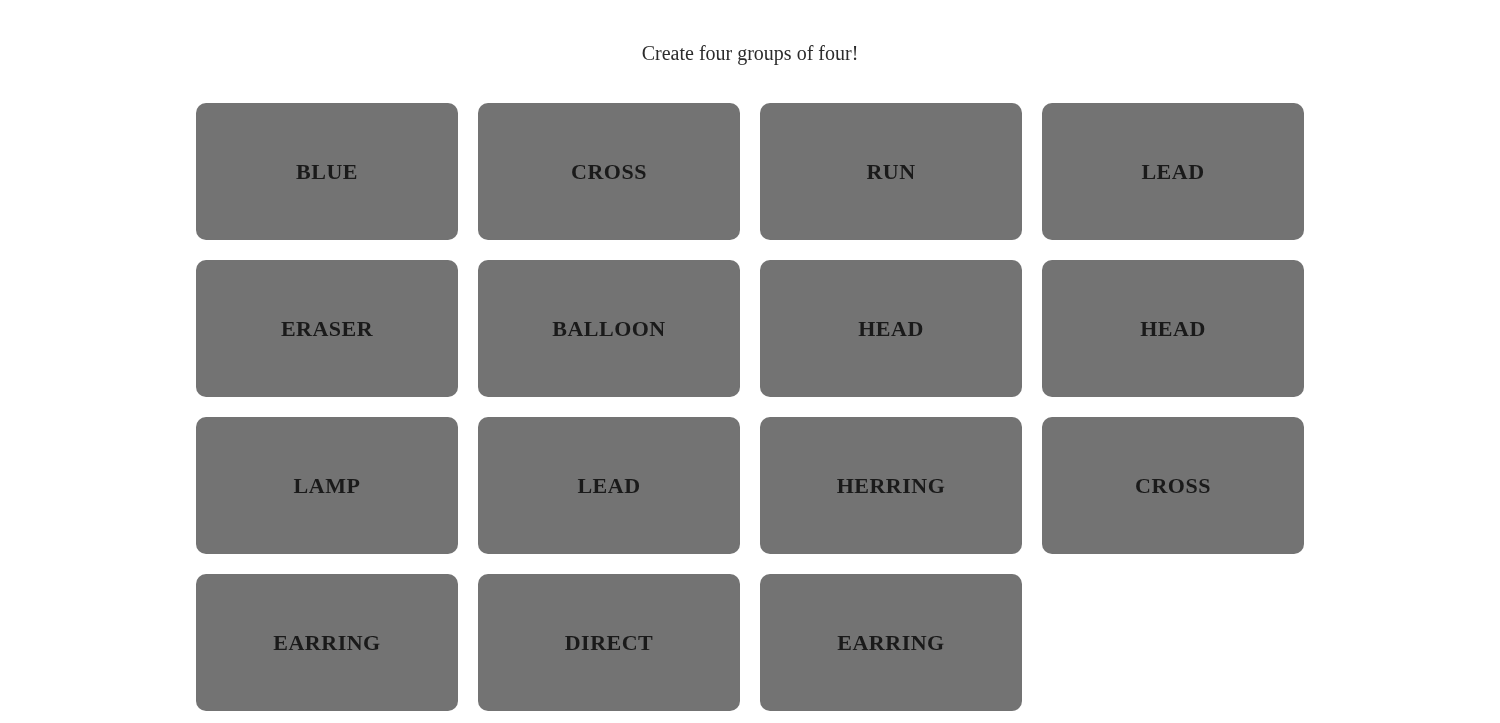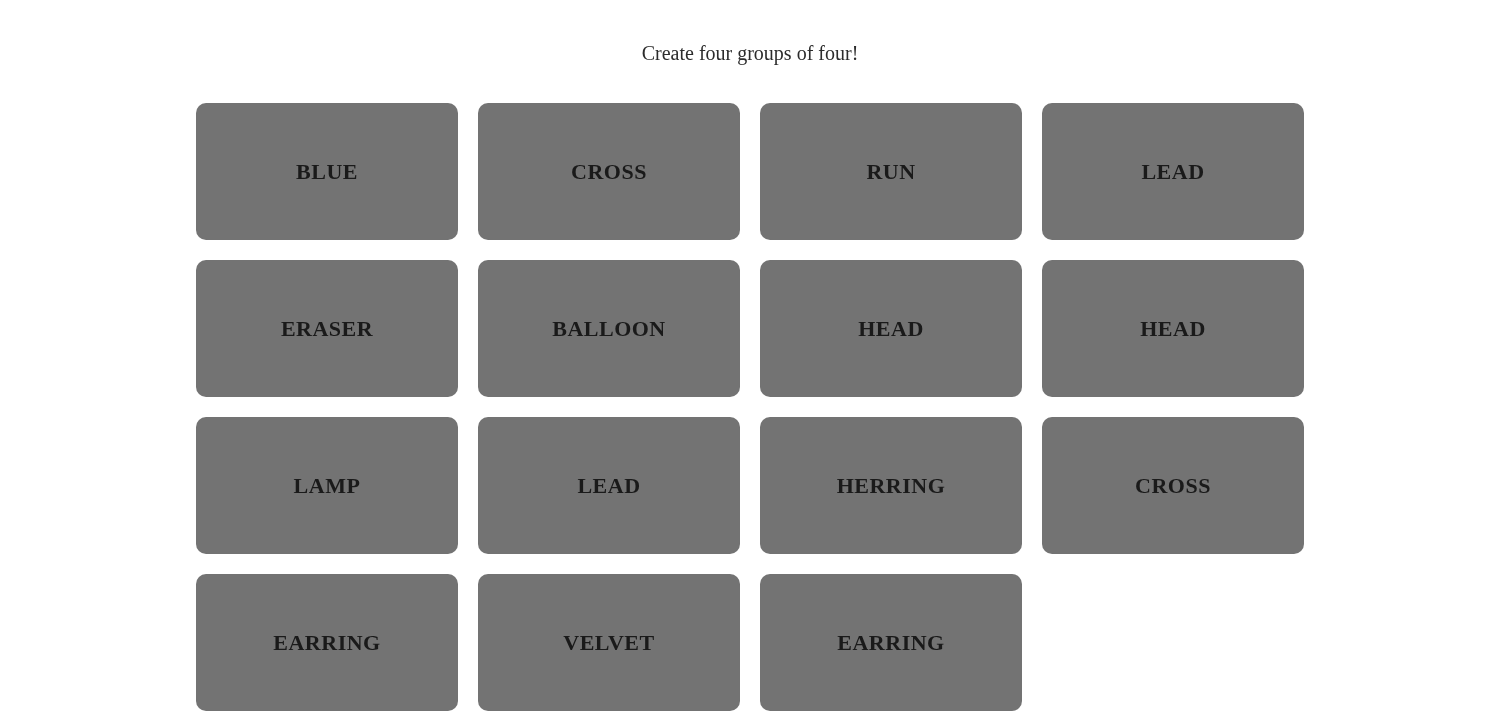--- a/index.html
+++ b/index.html
@@ -91,18 +91,18 @@
     <div class="tile">
       <span class="tile-label">HERRING</span>
     </div>
     <div class="tile">
       <span class="tile-label">CROSS</span>
     </div>
     <div class="tile">
       <span class="tile-label">EARRING</span>
     </div>
     <div class="tile">
-      <span class="tile-label">VELVET</span>
+      <span class="tile-label">DIRECT</span>
     </div>
     <div class="tile">
       <span class="tile-label">EARRING</span>
     </div>
   </div>
 
 </body></html>

